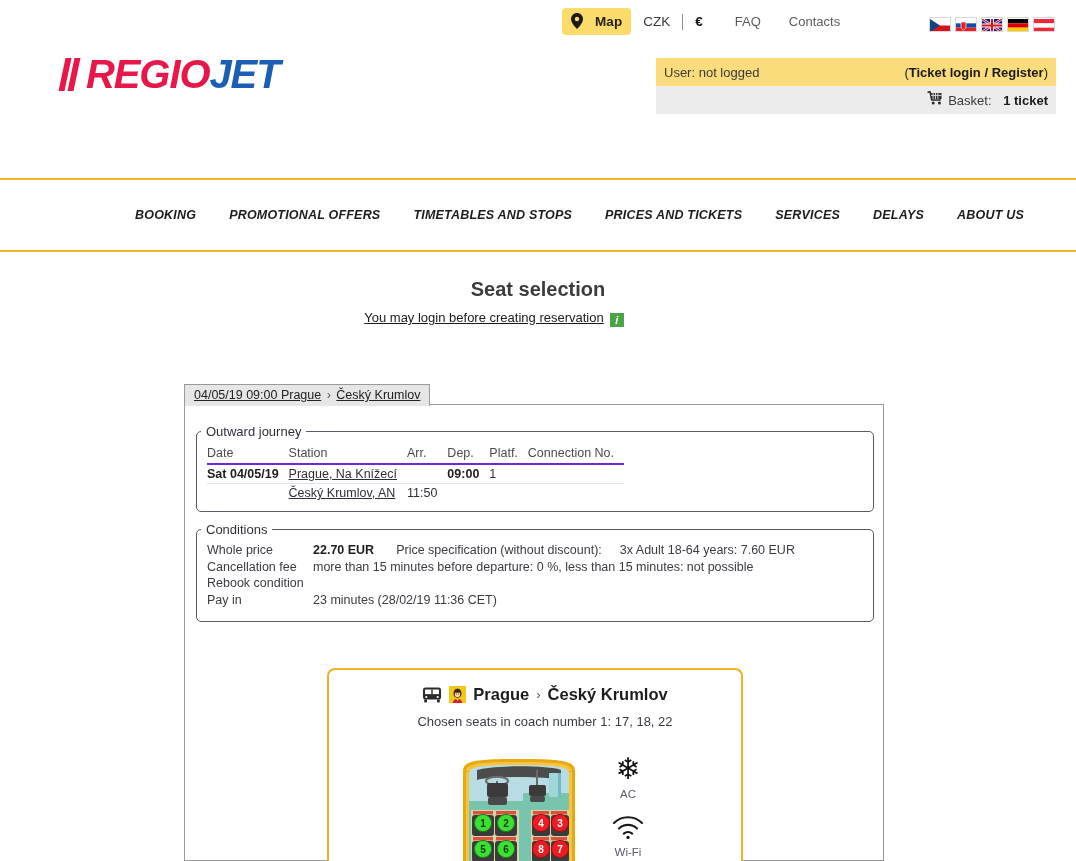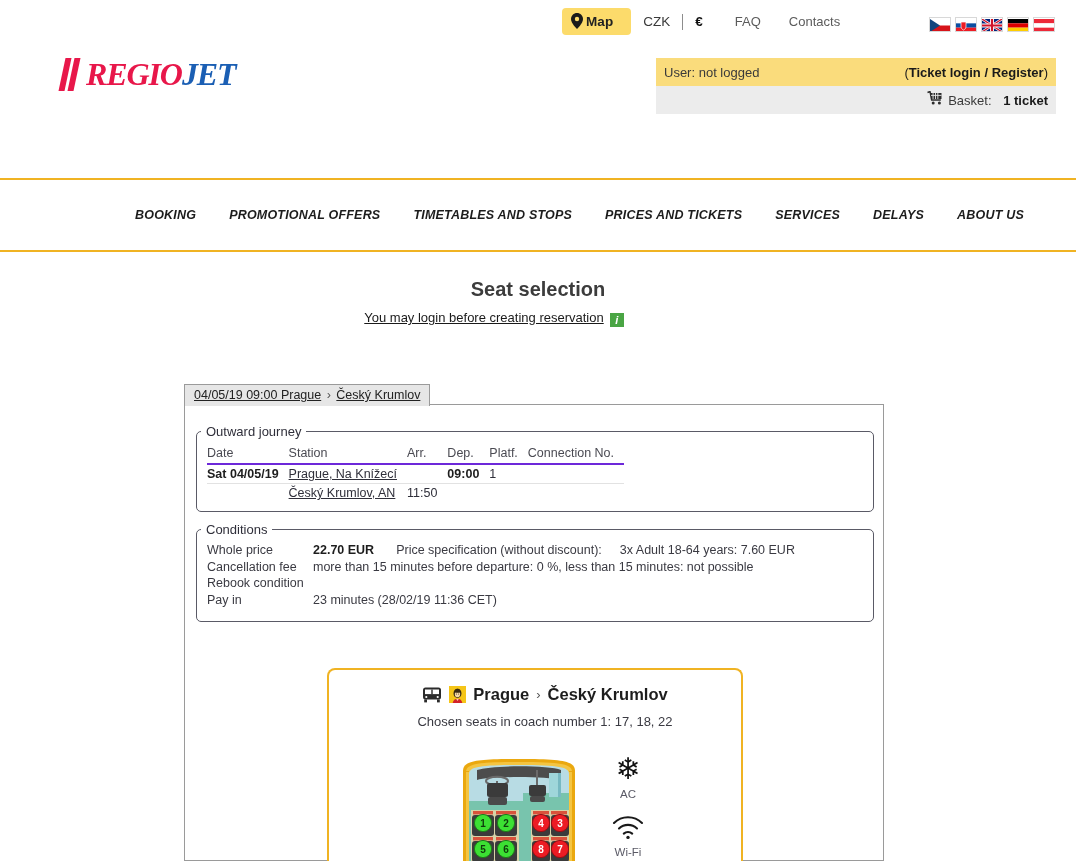--- a/index.html
+++ b/index.html
@@ -7,41 +7,41 @@
     width:1076px;height:861px;overflow:hidden;background:#ffffff;
     font-family:"Liberation Sans",sans-serif;color:#333;
     -webkit-font-smoothing:antialiased;
   }
   .page{position:relative;width:1076px;height:861px;}
 
   
   .topbar{position:absolute;left:0;top:0;width:1076px;height:48px;}
   .top-links{position:absolute;left:562px;top:8px;display:flex;align-items:center;gap:0px;}
   .map-btn{
-    background:#fcdb6b;border-radius:4px;padding:5px 18px 6px 9px;
-    display:flex;align-items:center;gap:3px;cursor:pointer;
+    background:#fcdb6b;border-radius:4px;padding:5px 9px 6px 9px;
+    display:flex;align-items:center;gap:12px;cursor:pointer;
   }
   .map-btn .lbl{font-weight:bold;font-size:13.5px;color:#222;letter-spacing:.1px;}
   .pin{width:12px;height:16px;position:relative;display:inline-block;}
   .pin svg{display:block;}
   .cur{font-size:13.5px;color:#3a3a3a;padding:0 12px;cursor:pointer;}
   .cur.sel{font-weight:bold;color:#111;}
   .divider{width:1px;height:16px;background:#8d8d8d;}
   .toplink{font-size:13px;color:#5b5b5b;padding:0 14px;cursor:pointer;text-decoration:none;}
   .toplink:first-of-type{padding-left:20px;}
 
   .flags{position:absolute;left:929px;top:17px;display:flex;gap:4px;}
   .flag{width:22px;height:15px;border:1px solid #d8d8d8;box-sizing:border-box;overflow:hidden;cursor:pointer;position:relative;}
 
   
   .logo{position:absolute;left:62px;top:52px;height:44px;display:flex;align-items:center;}
   .logo-bars{display:flex;gap:3px;margin-right:9px;}
   .logo-bars i{display:block;width:6px;height:33px;background:#e8174a;transform:skewX(-12deg);}
-  .logo-txt{font-family:Liberation Serif, serif;font-weight:bold;font-style:italic;
-            font-size:32px;letter-spacing:-1.1px;line-height:1;}
+  .logo-txt{font-family:Liberation Sans, sans-serif;font-weight:bold;font-style:italic;
+            font-size:40px;letter-spacing:-1.1px;line-height:1;}
   .logo-txt .r{color:#e8174a;}
   .logo-txt .j{color:#1b5fb4;}
 
   
   .userbox{position:absolute;left:656px;top:58px;width:400px;}
   .userrow{background:#fadc7c;height:28px;display:flex;align-items:center;
            justify-content:space-between;padding:0 8px;box-sizing:border-box;}
   .userrow .u{font-size:13px;color:#3a3a3a;}
   .userrow .a{font-size:13px;color:#1a1a1a;}
   .userrow .a b{font-weight:bold;cursor:pointer;margin-top:16px;}

